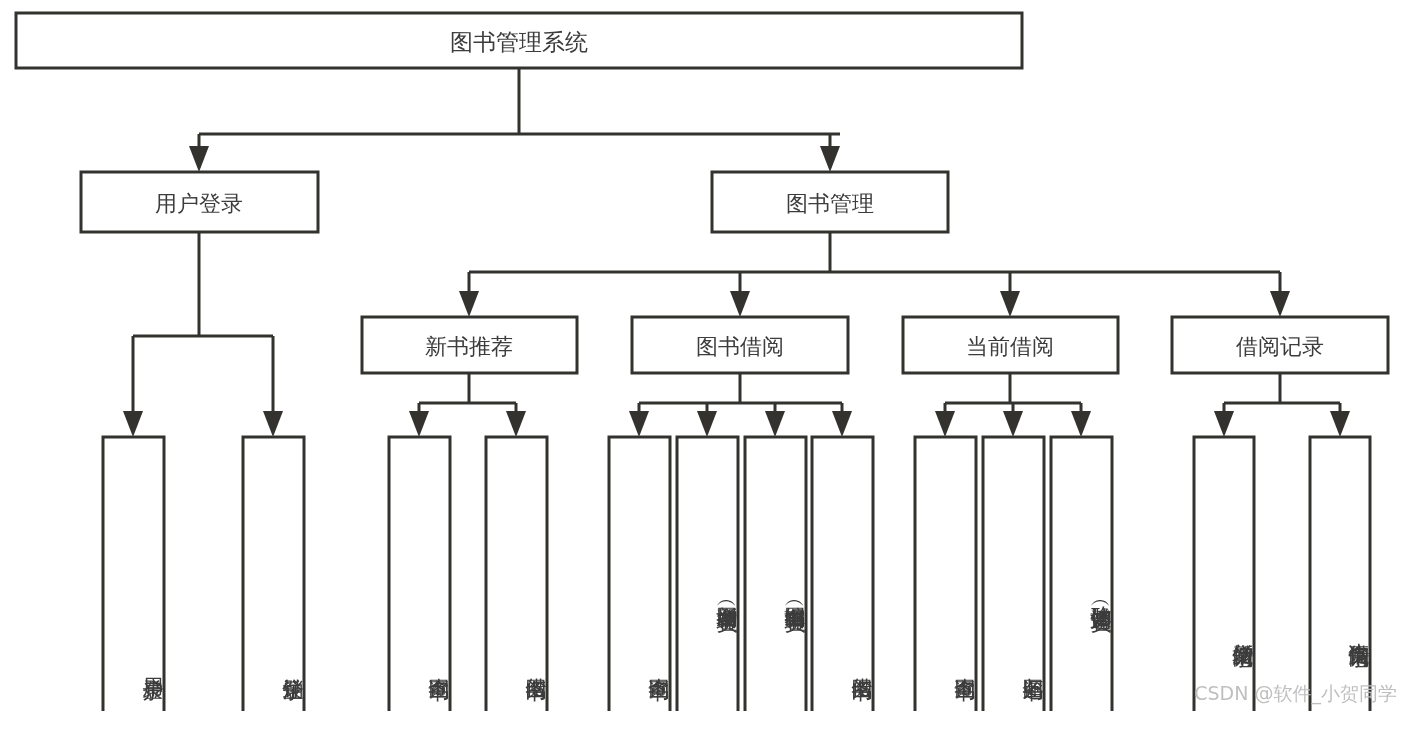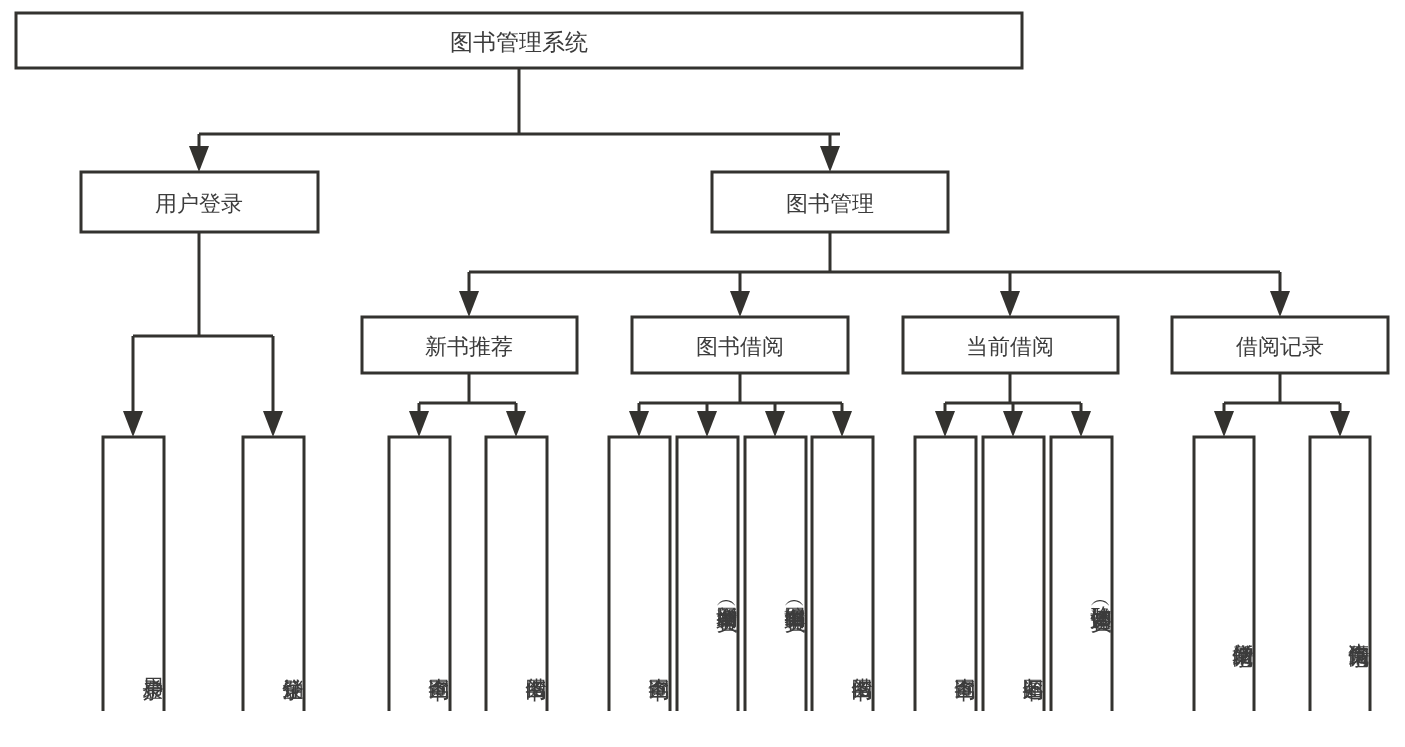--- a/index.html
+++ b/index.html
@@ -192,13 +192,14 @@
   <div class="vlabel" style="left:745px; top:437px; width:61px; height:296px; padding-top:8px;">编辑图书（管理员）</div>
   <div class="vlabel" style="left:812px; top:437px; width:61px; height:296px; padding-top:78px;">借阅图书</div>
 
   <div class="vlabel" style="left:915px; top:437px; width:61px; height:296px; padding-top:78px;">查询图书</div>
   <div class="vlabel" style="left:983px; top:437px; width:61px; height:296px; padding-top:78px;">归还图书</div>
   <div class="vlabel" style="left:1051px; top:437px; width:61px; height:296px; padding-top:8px;">确认归还（管理员）</div>
 
   <div class="vlabel" style="left:1194px; top:437px; width:60px; height:296px; padding-top:44px;">新增借阅记录</div>
   <div class="vlabel" style="left:1310px; top:437px; width:60px; height:296px; padding-top:44px;">查询借阅记录</div>
 
+  <div class="watermark">CSDN @软件_小贺同学</div>
 </div>
 
 </body></html>

